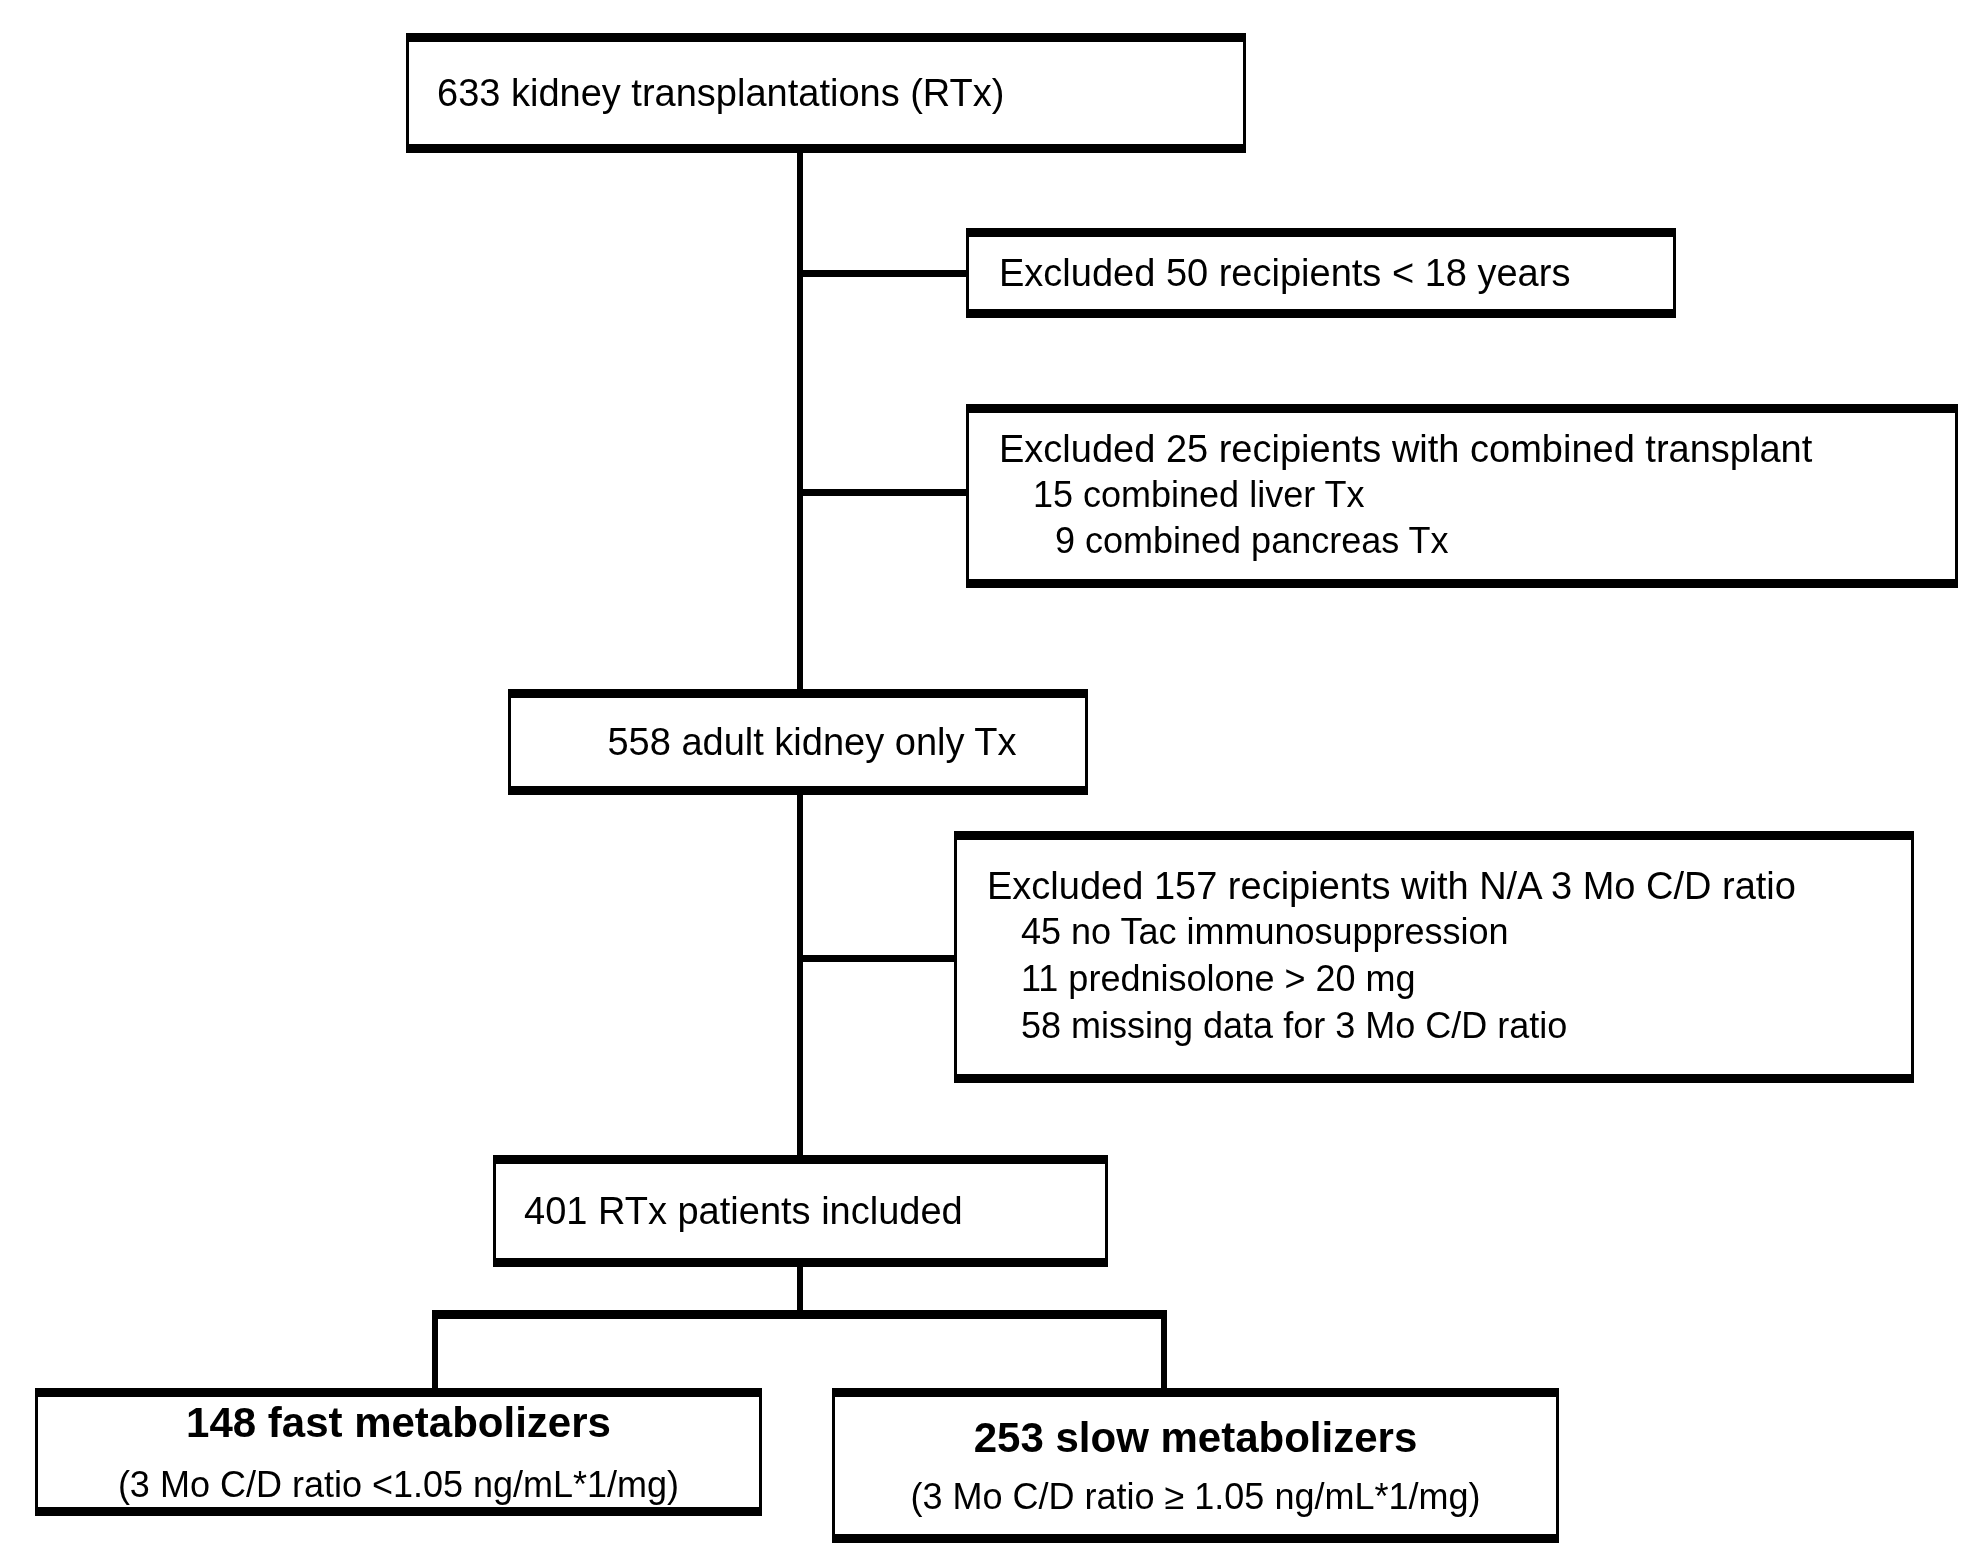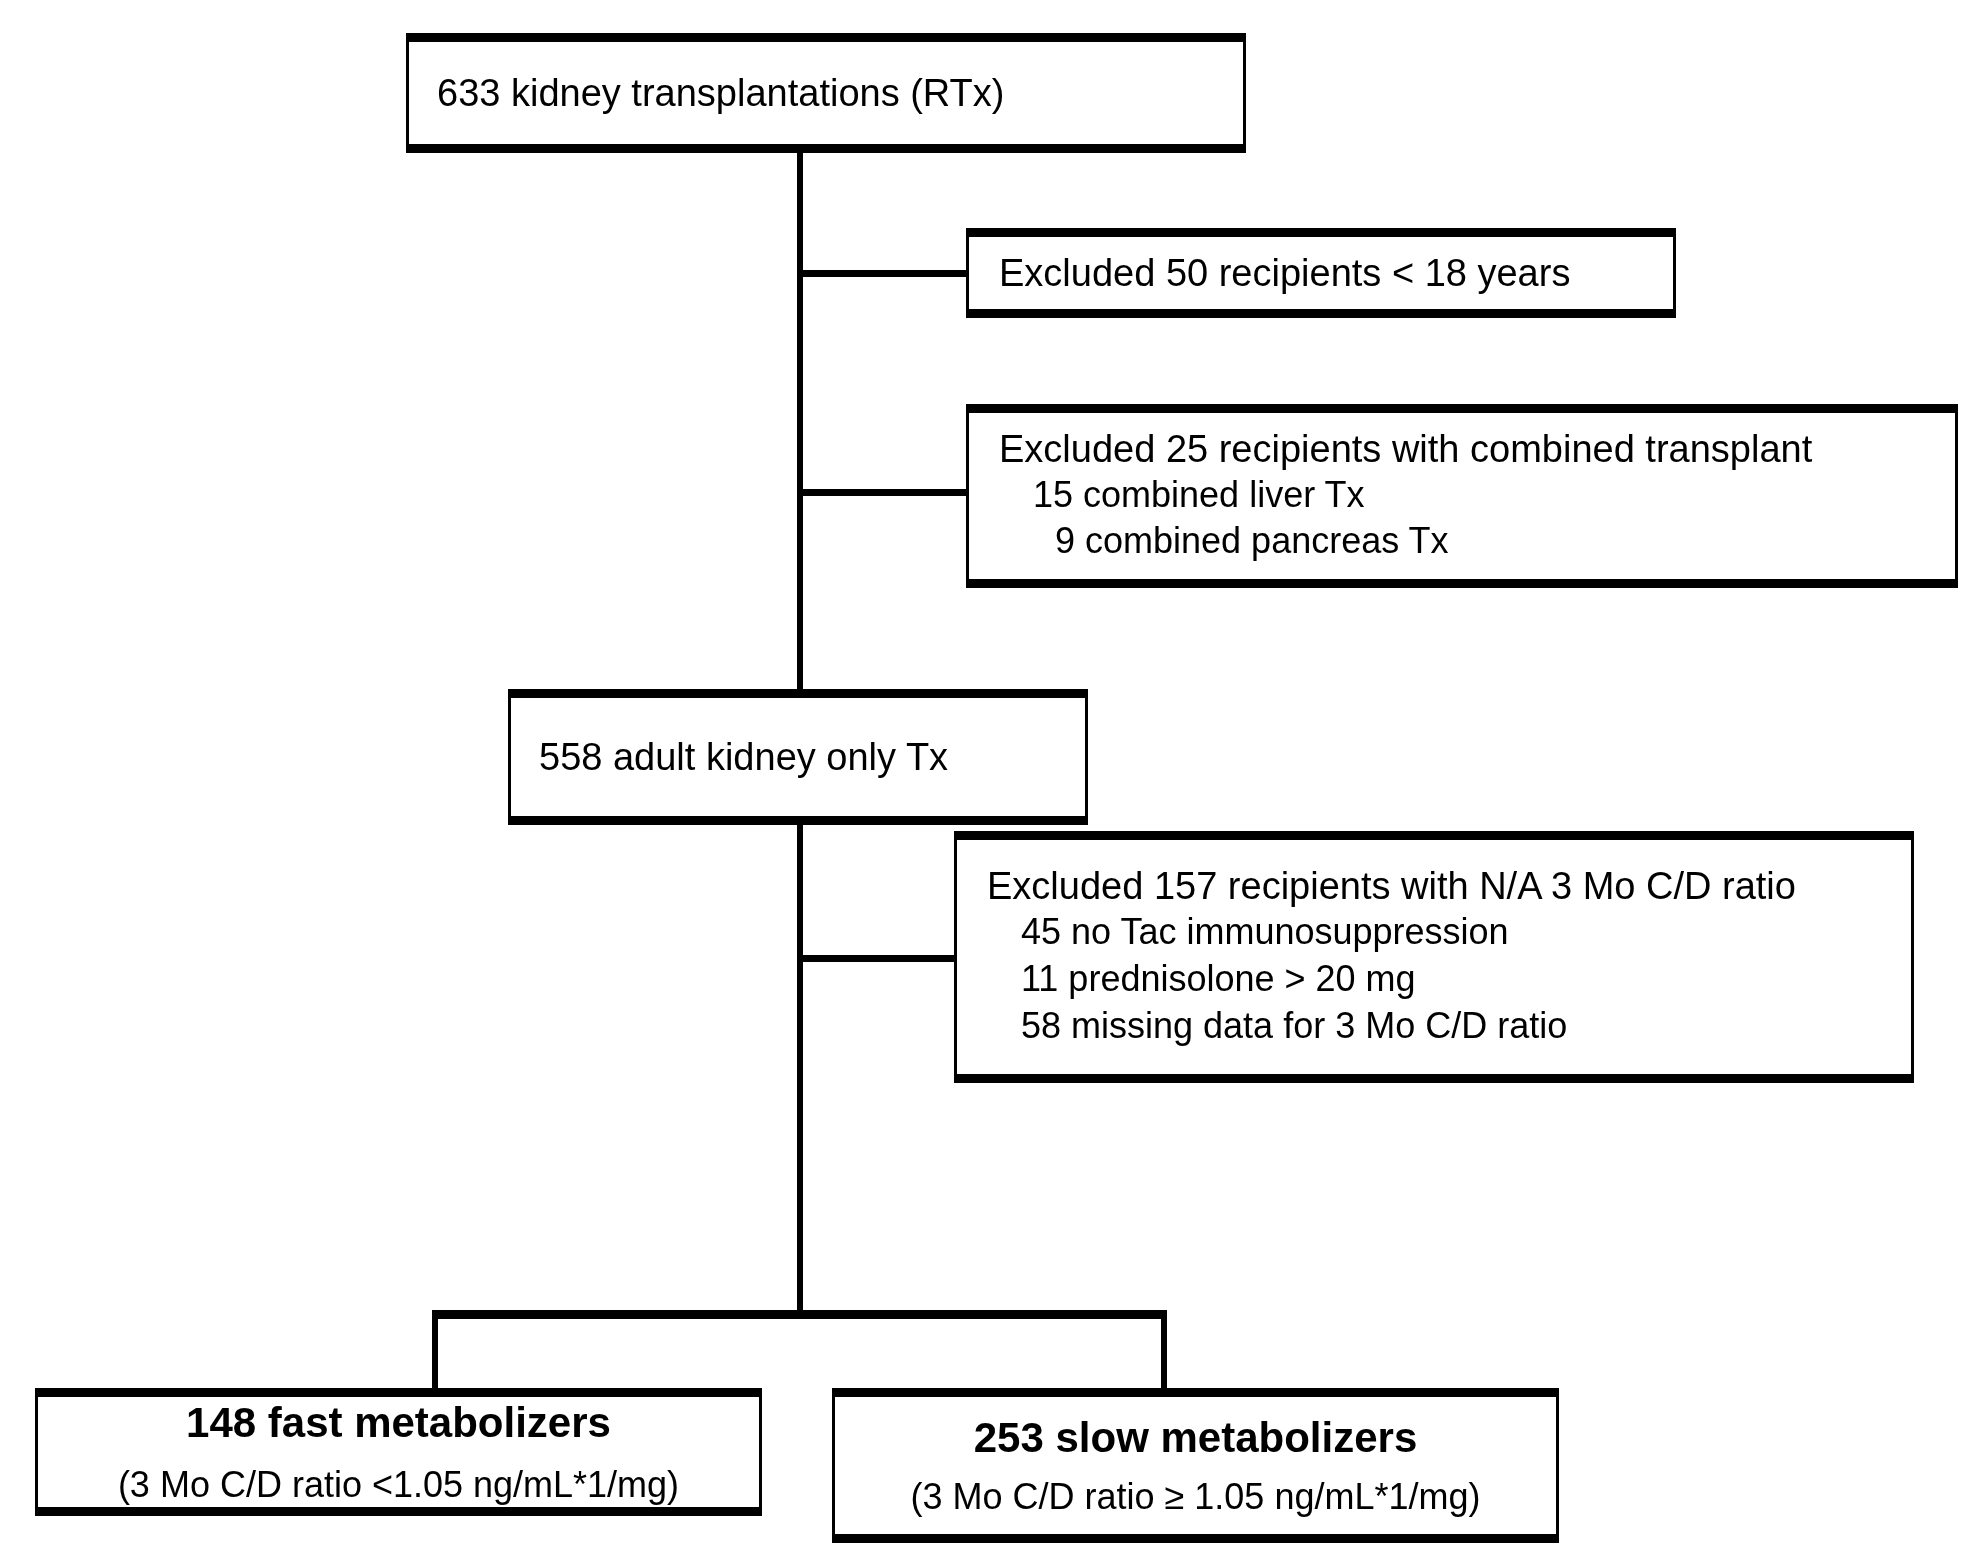--- a/index.html
+++ b/index.html
@@ -122,35 +122,38 @@
   <div class="node-box heavy" style="left:966px; top:404px; width:992px; height:184px;">
     <div class="excl-pad">
       <div class="box-title">Excluded 25 recipients with combined transplant</div>
       <ul class="sub-list">
         <li class="pad-l">15 combined liver Tx</li>
         <li class="pad-l2">9 combined pancreas Tx</li>
       </ul>
     </div>
   </div>
 
-  <div class="node-box heavy" style="left:508px; top:689px; width:580px; height:136px;">
+  <div class="node-box heavy" style="left:508px; top:689px; width:580px; height:106px;text-align:center;">
     <div class="box-title main-pad">558 adult kidney only Tx</div>
   </div>
 
   <div class="node-box heavy" style="left:954px; top:831px; width:960px; height:252px;">
     <div class="excl-pad">
       <div class="box-title">Excluded 157 recipients with N/A 3 Mo C/D ratio</div>
       <ul class="sub-list">
         <li class="pad-l">45 no Tac immunosuppression</li>
         <li class="pad-l">11 prednisolone &gt; 20 mg</li>
         <li class="pad-l">58 missing data for 3 Mo C/D ratio</li>
       </ul>
     </div>
   </div>
 
+  <div class="node-box heavy" style="left:493px; top:1155px; width:615px; height:112px;">
+    <div class="box-title main-pad">401 RTx patients included</div>
+  </div>
 
   <div class="node-box heavy" style="left:35px; top:1388px; width:727px; height:128px;">
     <div class="box-title center bold">148 fast metabolizers</div>
     <div class="box-sub" style="margin-top:16px;">(3 Mo C/D ratio &lt;1.05 ng/mL*1/mg)</div>
   </div>
 
   <div class="node-box heavy" style="left:832px; top:1388px; width:727px; height:155px;">
     <div class="box-title center bold">253 slow metabolizers</div>
     <div class="box-sub" style="margin-top:13px;">(3 Mo C/D ratio ≥ 1.05 ng/mL*1/mg)</div>
   </div>

